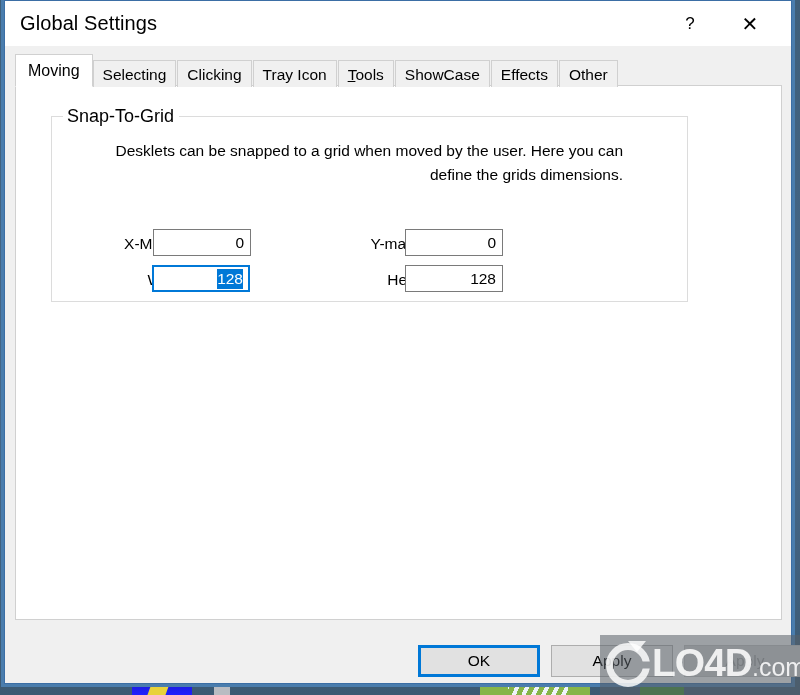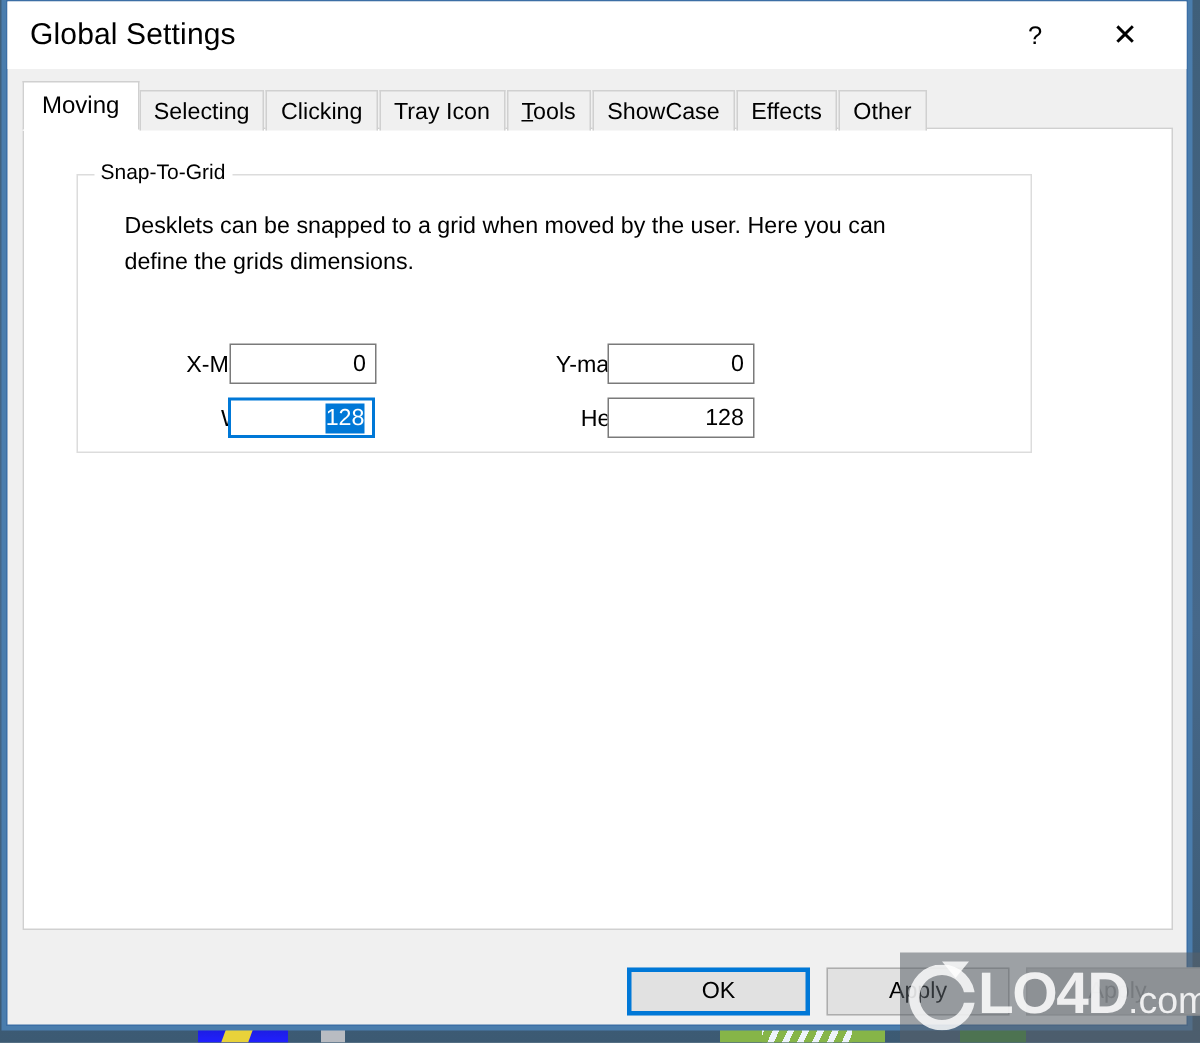--- a/index.html
+++ b/index.html
@@ -138,32 +138,33 @@
     height: 186px;
     border: 1px solid #dcdcdc;
     box-sizing: border-box;
   }
   #group-legend {
     position: absolute;
     left: 11px;
     top: -11px;
     background: #ffffff;
     padding: 0 5px 0 4px;
-    font-size: 14px;
+    font-size: 18px;
     color: #000;
     white-space: nowrap;
   }
   #group-desc {
     position: absolute;
     left: 31px;
     top: 22px;
     width: 540px;
     font-size: 15.5px;
     line-height: 24px;
     color: #000;
+    text-align: right;
   }
 
   
   .field-label {
     position: absolute;
     font-size: 15.5px;
     color: #000;
     text-align: right;
     white-space: nowrap;
   }

